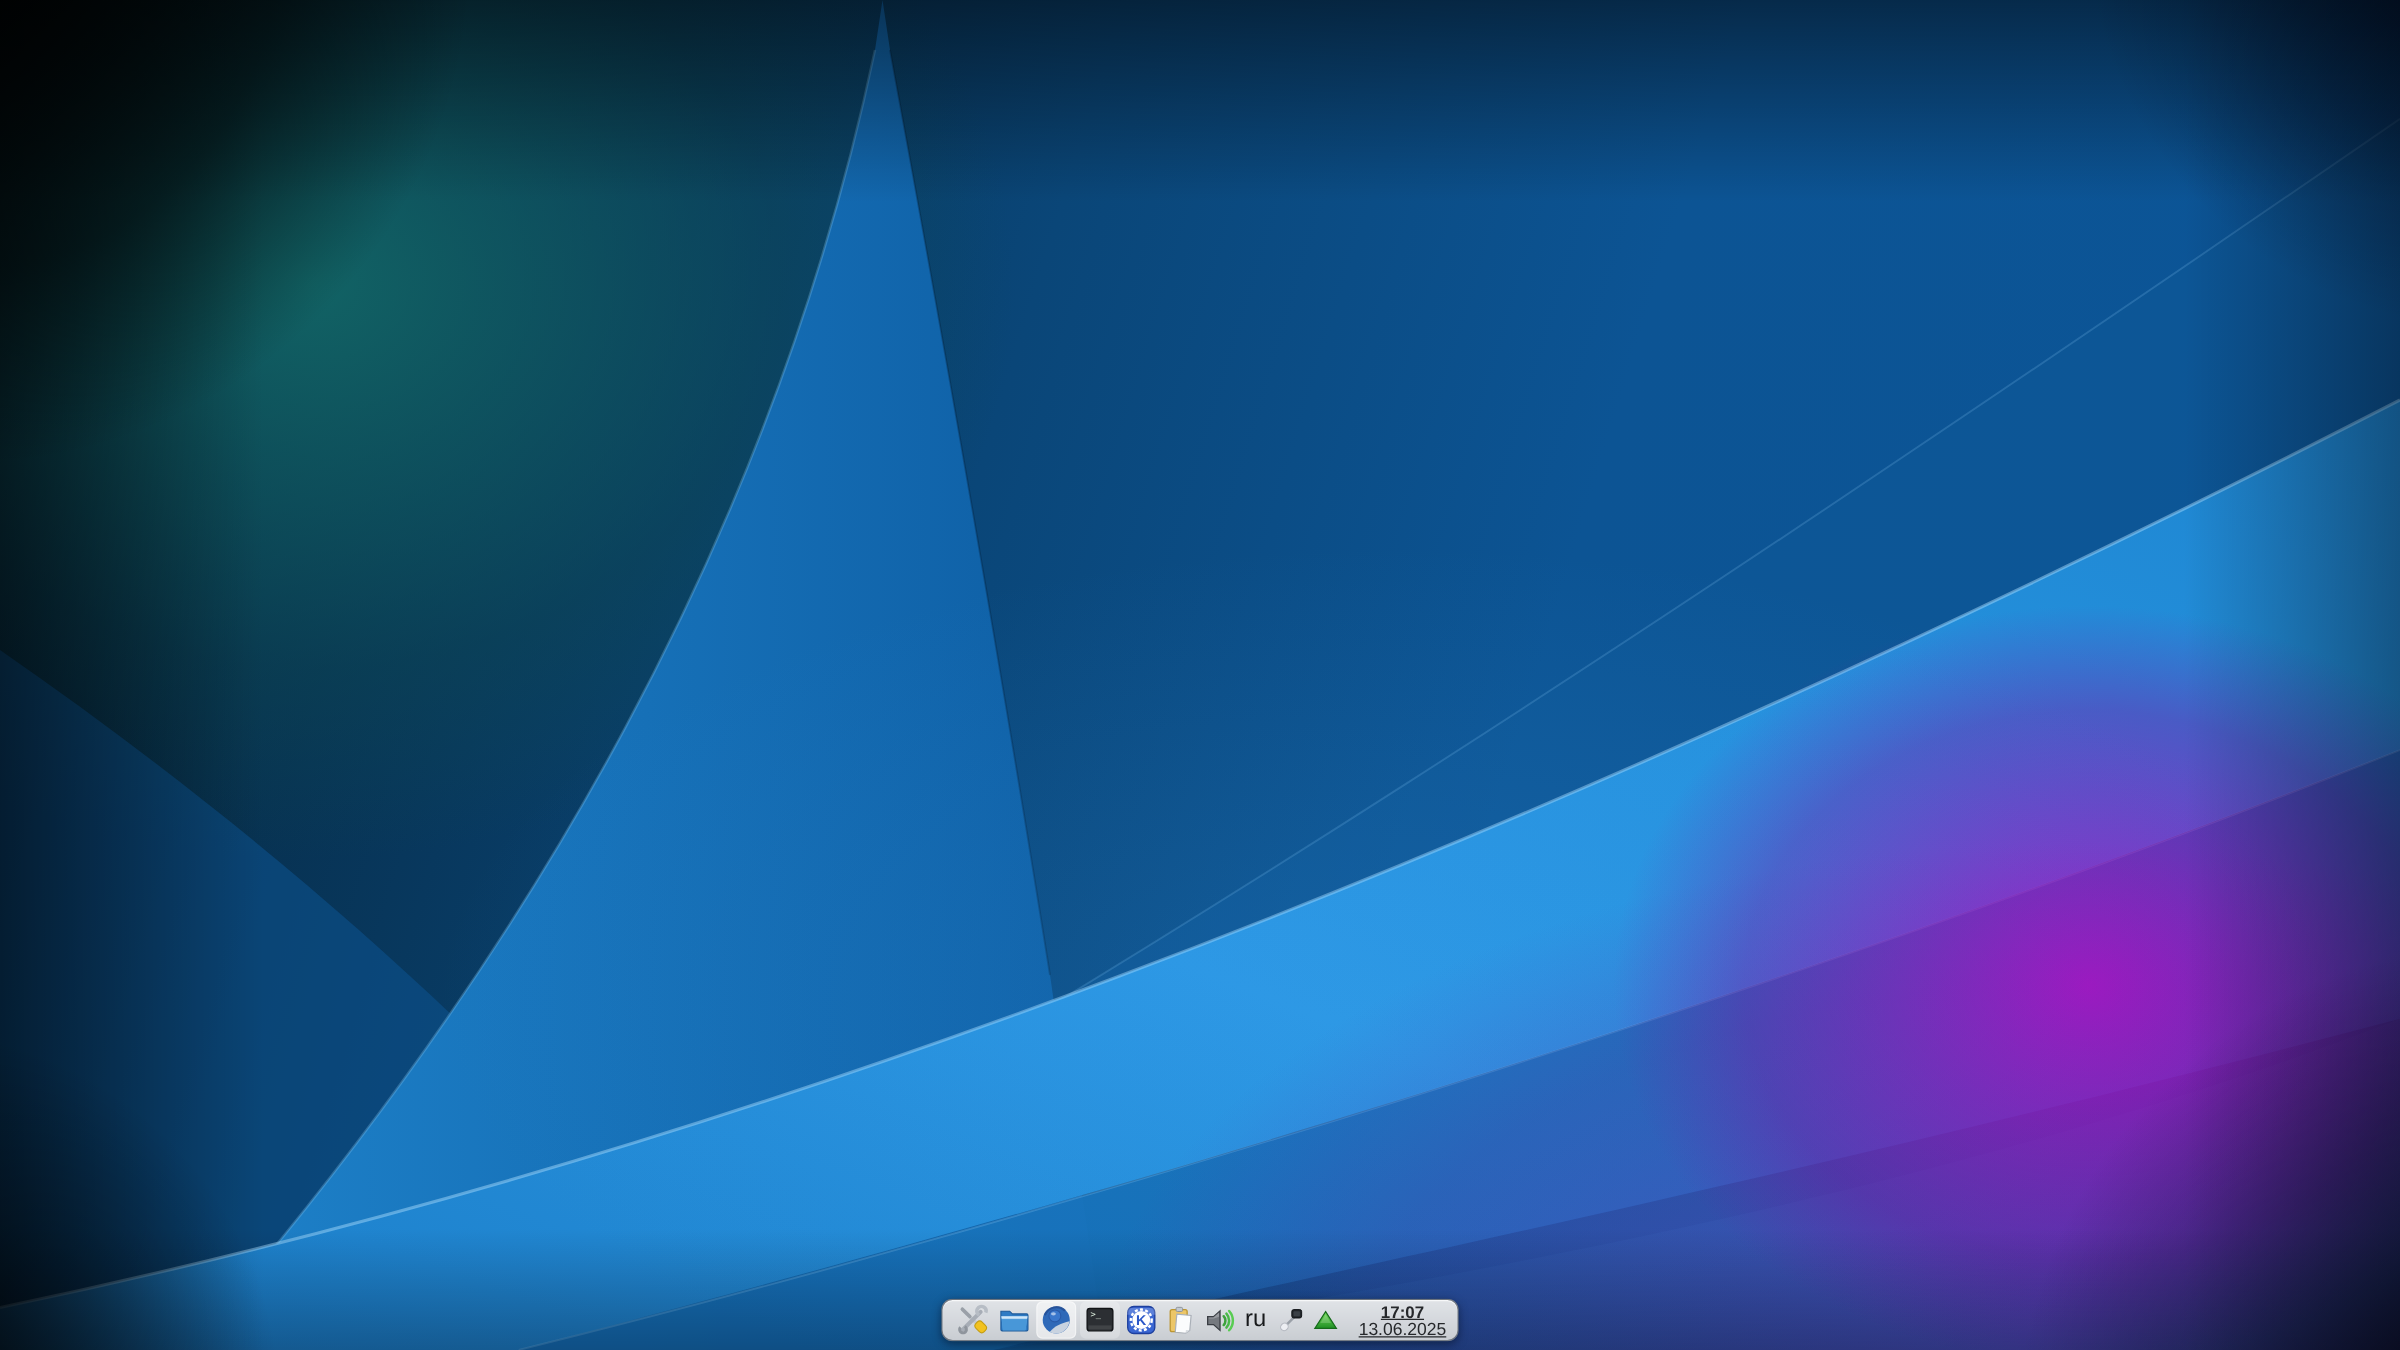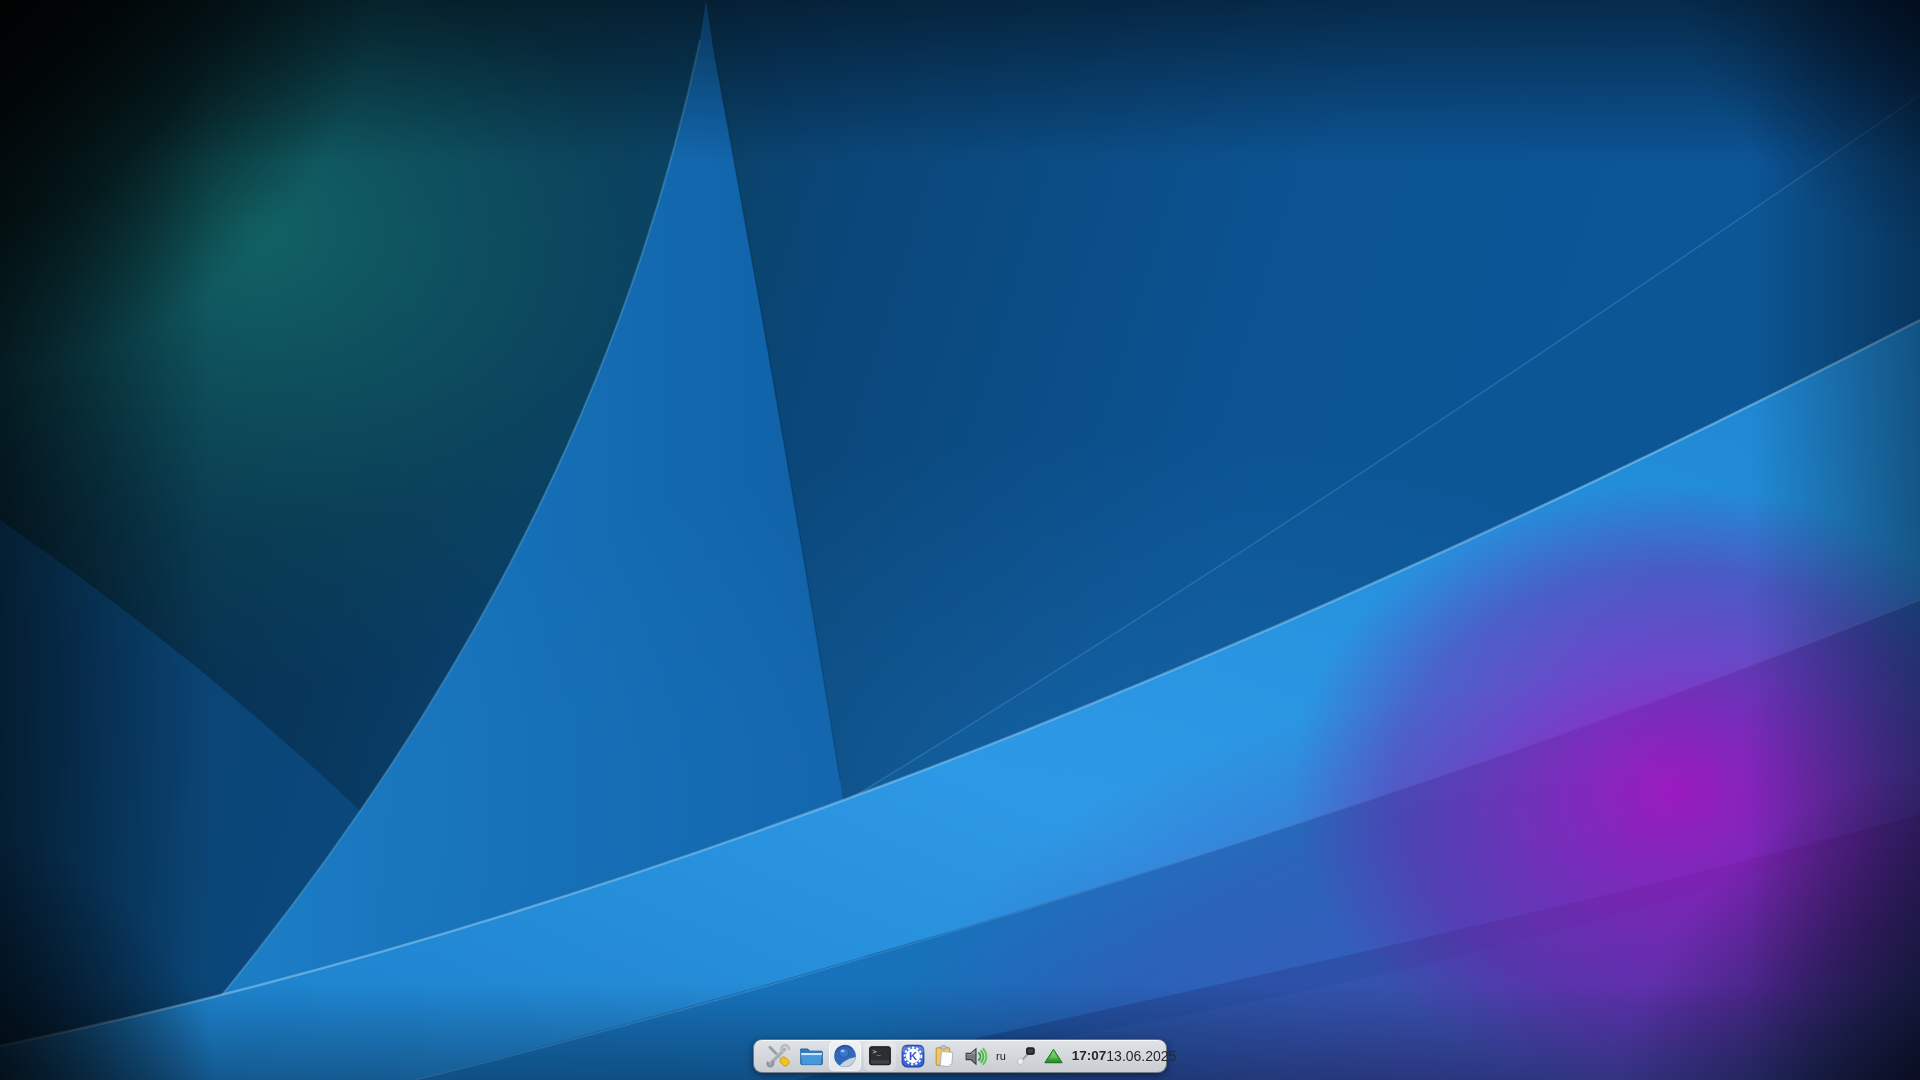--- a/index.html
+++ b/index.html
@@ -40,23 +40,23 @@
     box-shadow:0 2px 7px rgba(0,8,25,.5), inset 0 1px 0 rgba(255,255,255,.75);
     display:flex;align-items:center;padding:0 6px 0 9px;gap:3px;}
   .pitem{display:flex;align-items:center;justify-content:center;height:30px;
     border-radius:5px;flex:0 0 auto;cursor:default;}
   .launcher{width:30px;}
   .task{width:32px;}
   .task.active{background:rgba(255,255,255,.52);box-shadow:inset 0 0 0 1px rgba(255,255,255,.45);}
   .task.running{background:rgba(255,255,255,.24);}
   .widget{width:28px;}
   .tray{width:25px;}
-  .kbd-layout{font-size:11px;color:#17191b;padding:0 4px;line-height:30px;}
-  .clock{margin-left:auto;display:flex;flex-direction:row;align-items:center;
-    justify-content:center;padding:0 3px;color:#26282b;}
+  .kbd-layout{font-size:19px;color:#17191b;padding:0 4px;line-height:30px;}
+  .clock{margin-left:auto;display:flex;flex-direction:column;align-items:center;
+    justify-content:center;padding:0 3px;color:#26282b;text-decoration:underline;}
   .clock .time{font-size:13.5px;font-weight:600;line-height:14px;}
   .clock .date{font-size:14px;line-height:12px;}
   svg{display:block;}
 </style>
 </head>
 <body>
 
 <div class="desktop">
 
   <div class="layer wp-base"></div>

